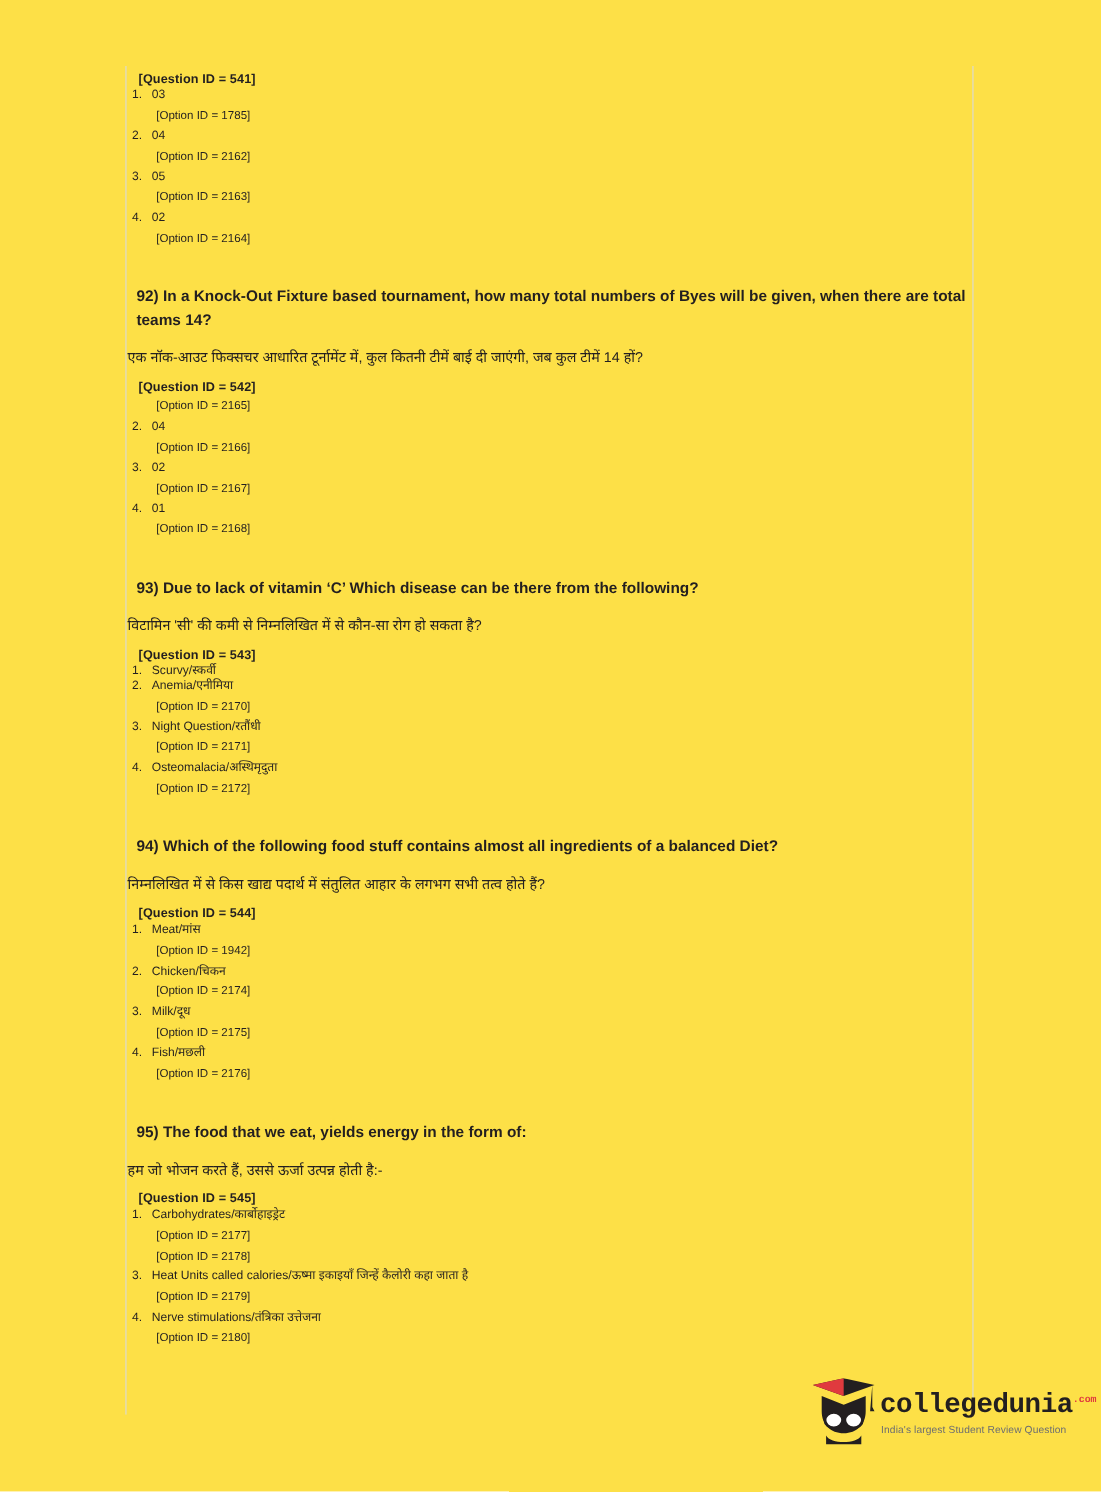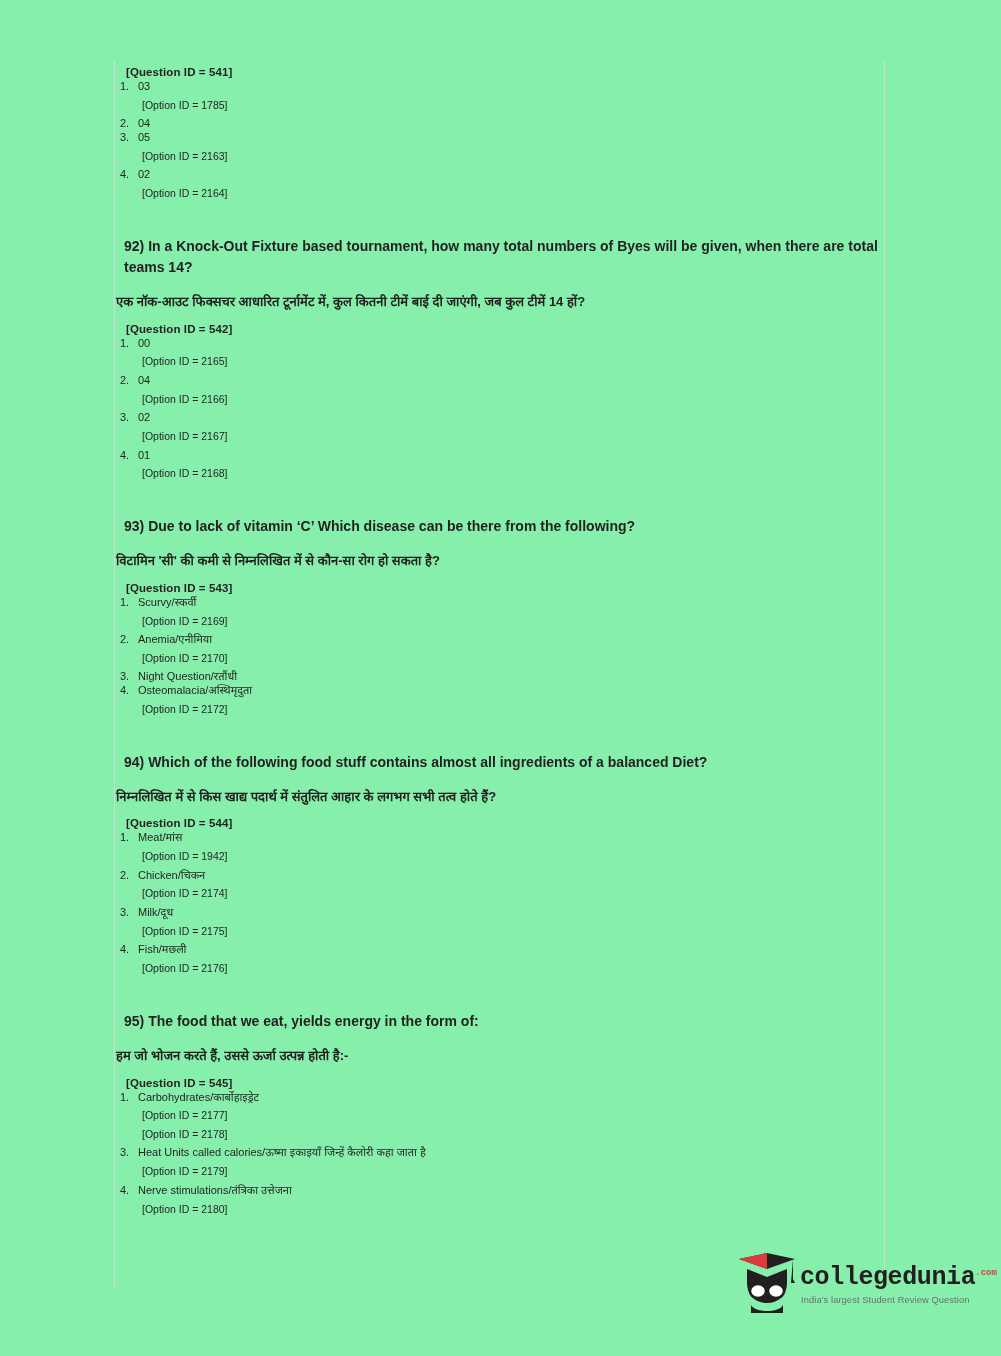--- a/index.html
+++ b/index.html
@@ -8,21 +8,21 @@
     background: #ffffff;
   }
   body {
     font-family: "Liberation Sans", sans-serif;
     color: #231f20;
   }
   .page {
     position: relative;
     width: 1001px;
     height: 1356px;
-    background: #86efac;
+    background: #fde047;
     overflow: hidden;
   }
   .rule-left {
     position: absolute;
     left: 114px;
     top: 60px;
     width: 1px;
     height: 1226px;
     background: #d9d9d9;
   }
@@ -52,21 +52,21 @@
     font-weight: bold;
     line-height: 1.5;
     margin: 0 0 0 8px;
     color: #231f20;
   }
   .qtext .num {
     display: inline;
   }
   .qtext-hi {
     font-size: 13px;
-    font-weight: bold;
+    font-weight: normal;
     line-height: 1.6;
     margin: 14px 0 0 0;
     color: #231f20;
   }
   .block {
     margin-bottom: 0;
   }
   .spacer-q {
     height: 30px;
   }
@@ -149,20 +149,21 @@
       <div>
         <div class="opt-row">
           <span class="opt-num">1.</span><span class="opt-label">03</span>
         </div>
         <div class="optid">[Option ID = 1785]</div>
       </div>
       <div>
         <div class="opt-row">
           <span class="opt-num">2.</span><span class="opt-label">04</span>
         </div>
+        <div class="optid">[Option ID = 2162]</div>
       </div>
       <div>
         <div class="opt-row">
           <span class="opt-num">3.</span><span class="opt-label">05</span>
         </div>
         <div class="optid">[Option ID = 2163]</div>
       </div>
       <div>
         <div class="opt-row">
           <span class="opt-num">4.</span><span class="opt-label">02</span>
@@ -175,23 +176,20 @@
 
     <div class="block">
       <div class="qtext">
         <span class="num">92)</span>
         <span>In a Knock-Out Fixture based tournament, how many total numbers of Byes will be given, when there are total teams 14?</span>
       </div>
       <div class="qtext-hi">एक नॉक-आउट फिक्सचर आधारित टूर्नामेंट में, कुल कितनी टीमें बाई दी जाएंगी, जब कुल टीमें 14 हों?</div>
       <div class="qhead-gap"></div>
       <div class="qid">[Question ID = 542]</div>
       <div>
-        <div class="opt-row">
-          <span class="opt-num">1.</span><span class="opt-label">00</span>
-        </div>
         <div class="optid">[Option ID = 2165]</div>
       </div>
       <div>
         <div class="opt-row">
           <span class="opt-num">2.</span><span class="opt-label">04</span>
         </div>
         <div class="optid">[Option ID = 2166]</div>
       </div>
       <div>
         <div class="opt-row">
@@ -214,32 +212,32 @@
         <span class="num">93)</span>
         <span>Due to lack of vitamin ‘C’ Which disease can be there from the following?</span>
       </div>
       <div class="qtext-hi">विटामिन 'सी' की कमी से निम्नलिखित में से कौन-सा रोग हो सकता है?</div>
       <div class="qhead-gap"></div>
       <div class="qid">[Question ID = 543]</div>
       <div>
         <div class="opt-row">
           <span class="opt-num">1.</span><span class="opt-label">Scurvy/स्कर्वी</span>
         </div>
-        <div class="optid">[Option ID = 2169]</div>
       </div>
       <div>
         <div class="opt-row">
           <span class="opt-num">2.</span><span class="opt-label">Anemia/एनीमिया</span>
         </div>
         <div class="optid">[Option ID = 2170]</div>
       </div>
       <div>
         <div class="opt-row">
           <span class="opt-num">3.</span><span class="opt-label">Night Question/रतौंधी</span>
         </div>
+        <div class="optid">[Option ID = 2171]</div>
       </div>
       <div>
         <div class="opt-row">
           <span class="opt-num">4.</span><span class="opt-label">Osteomalacia/अस्थिमृदुता</span>
         </div>
         <div class="optid">[Option ID = 2172]</div>
       </div>
     </div>
 
     <div class="spacer-q"></div>

